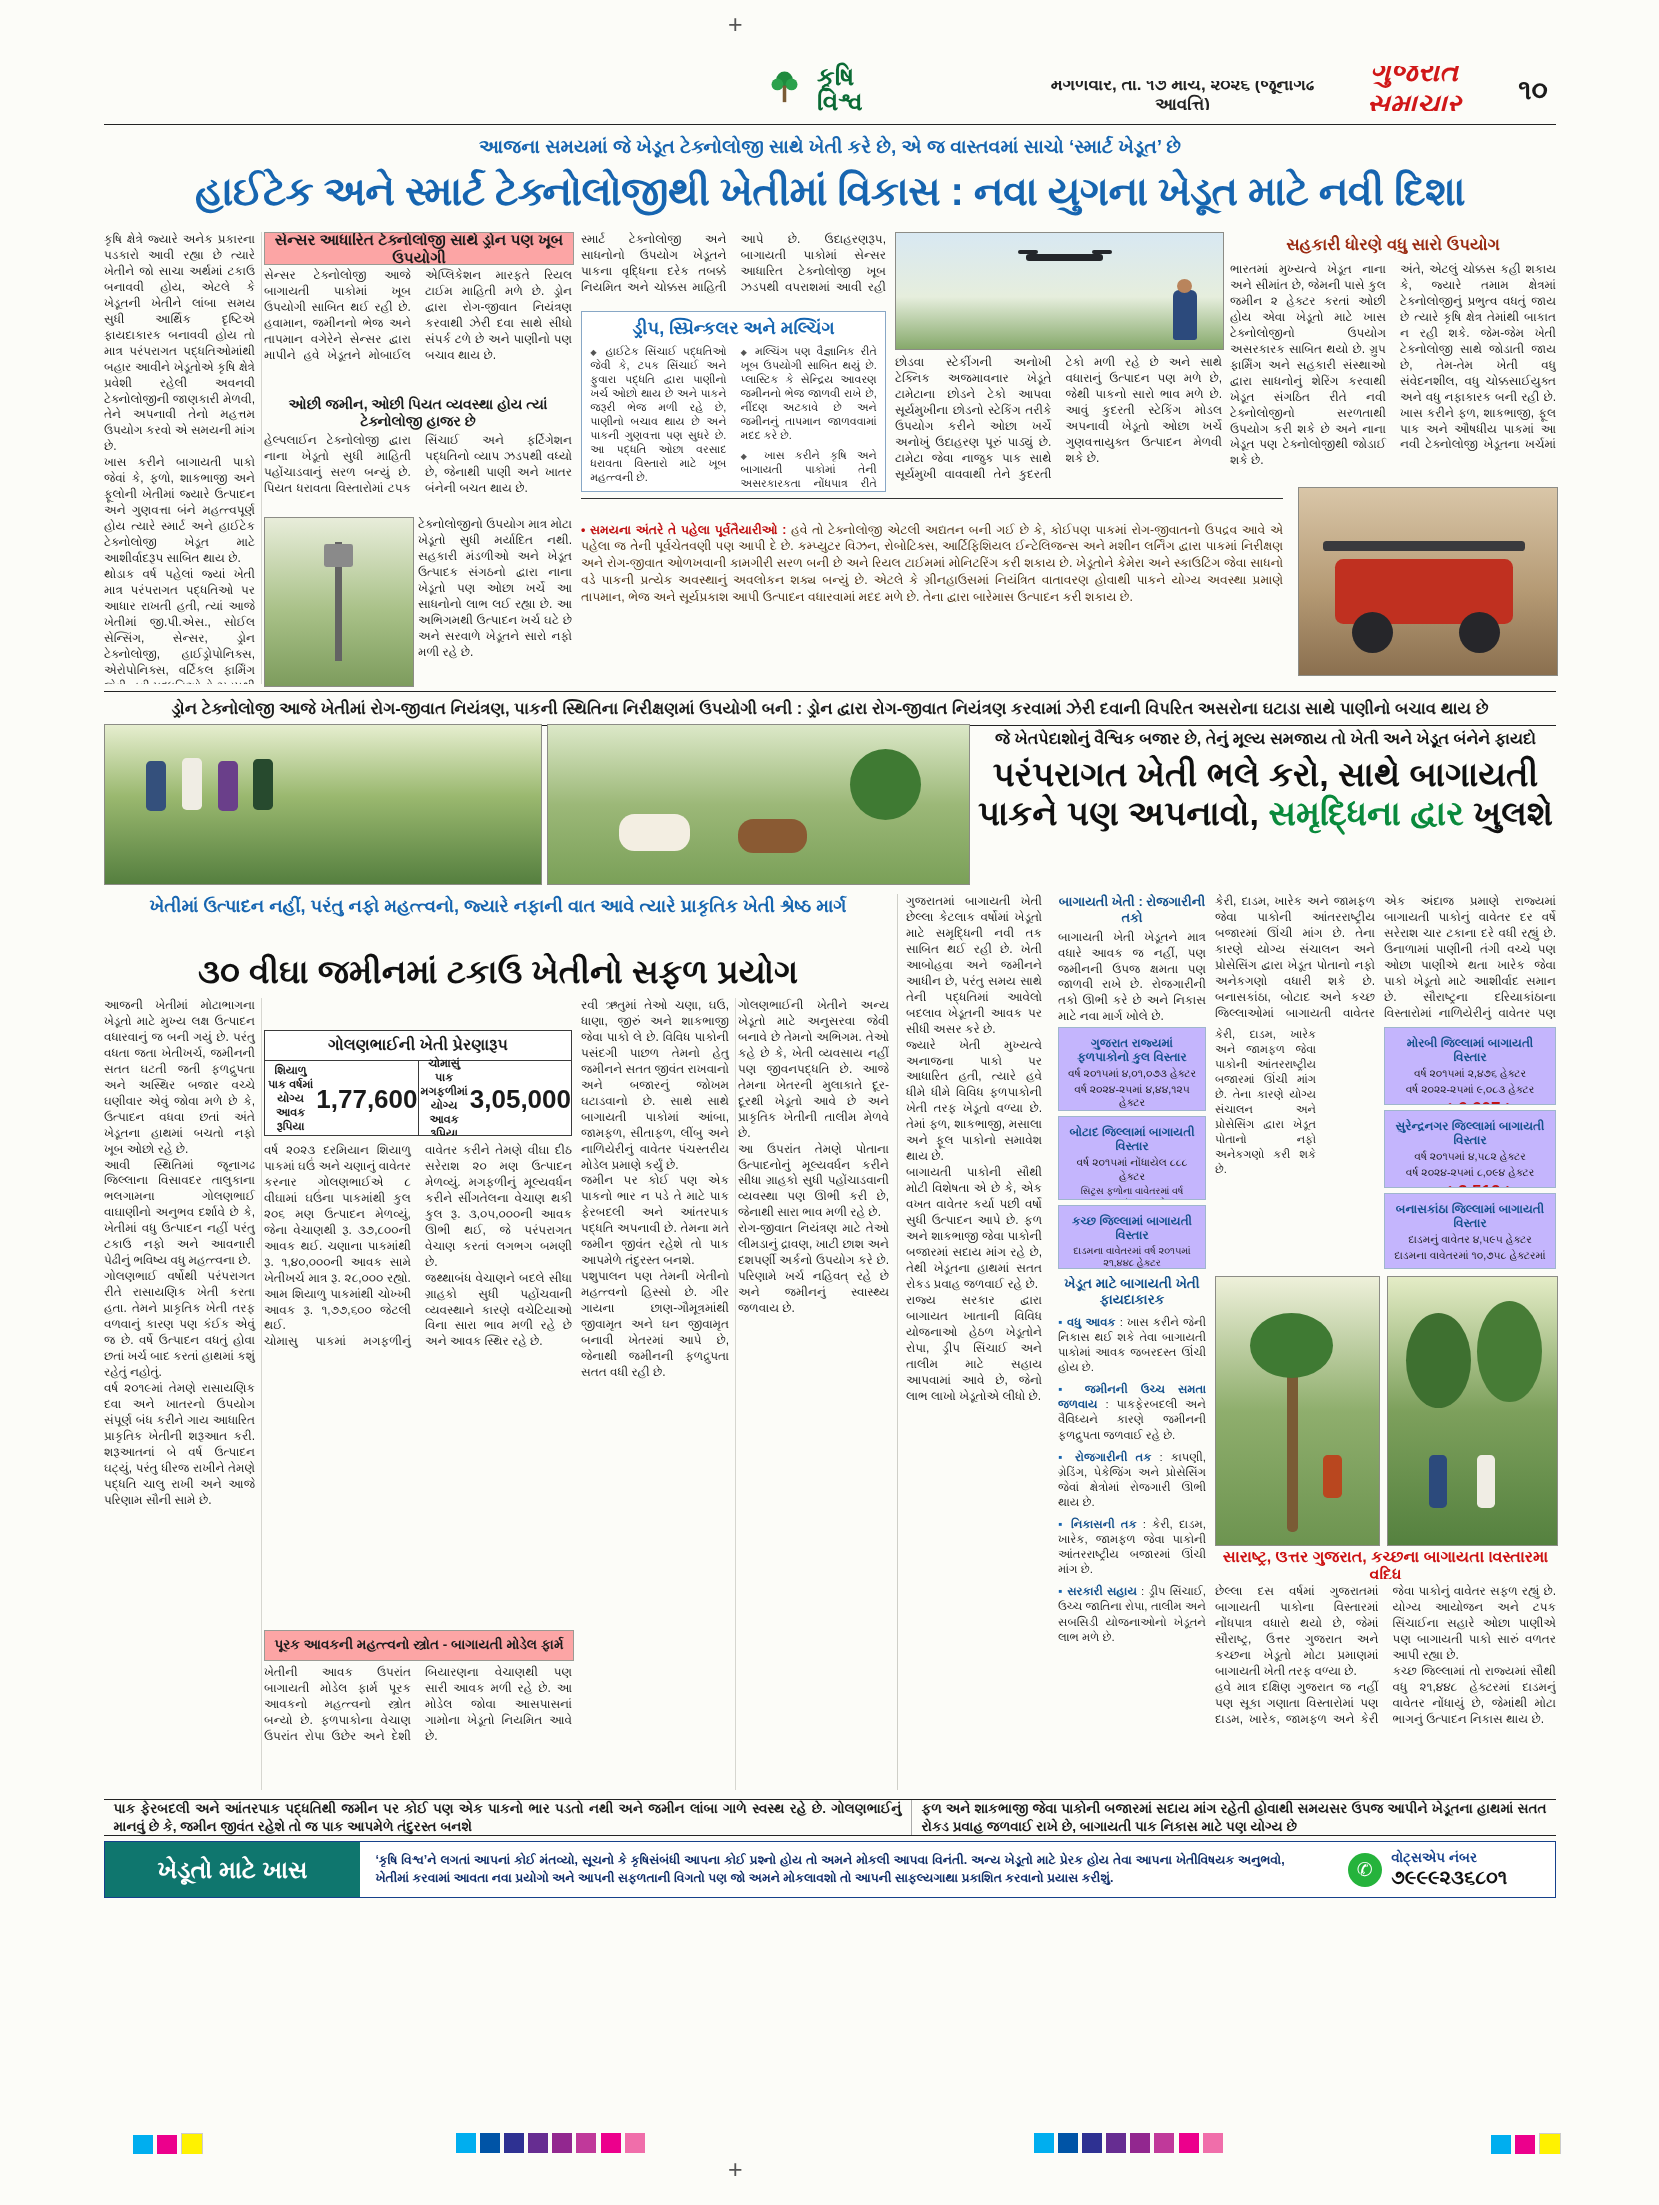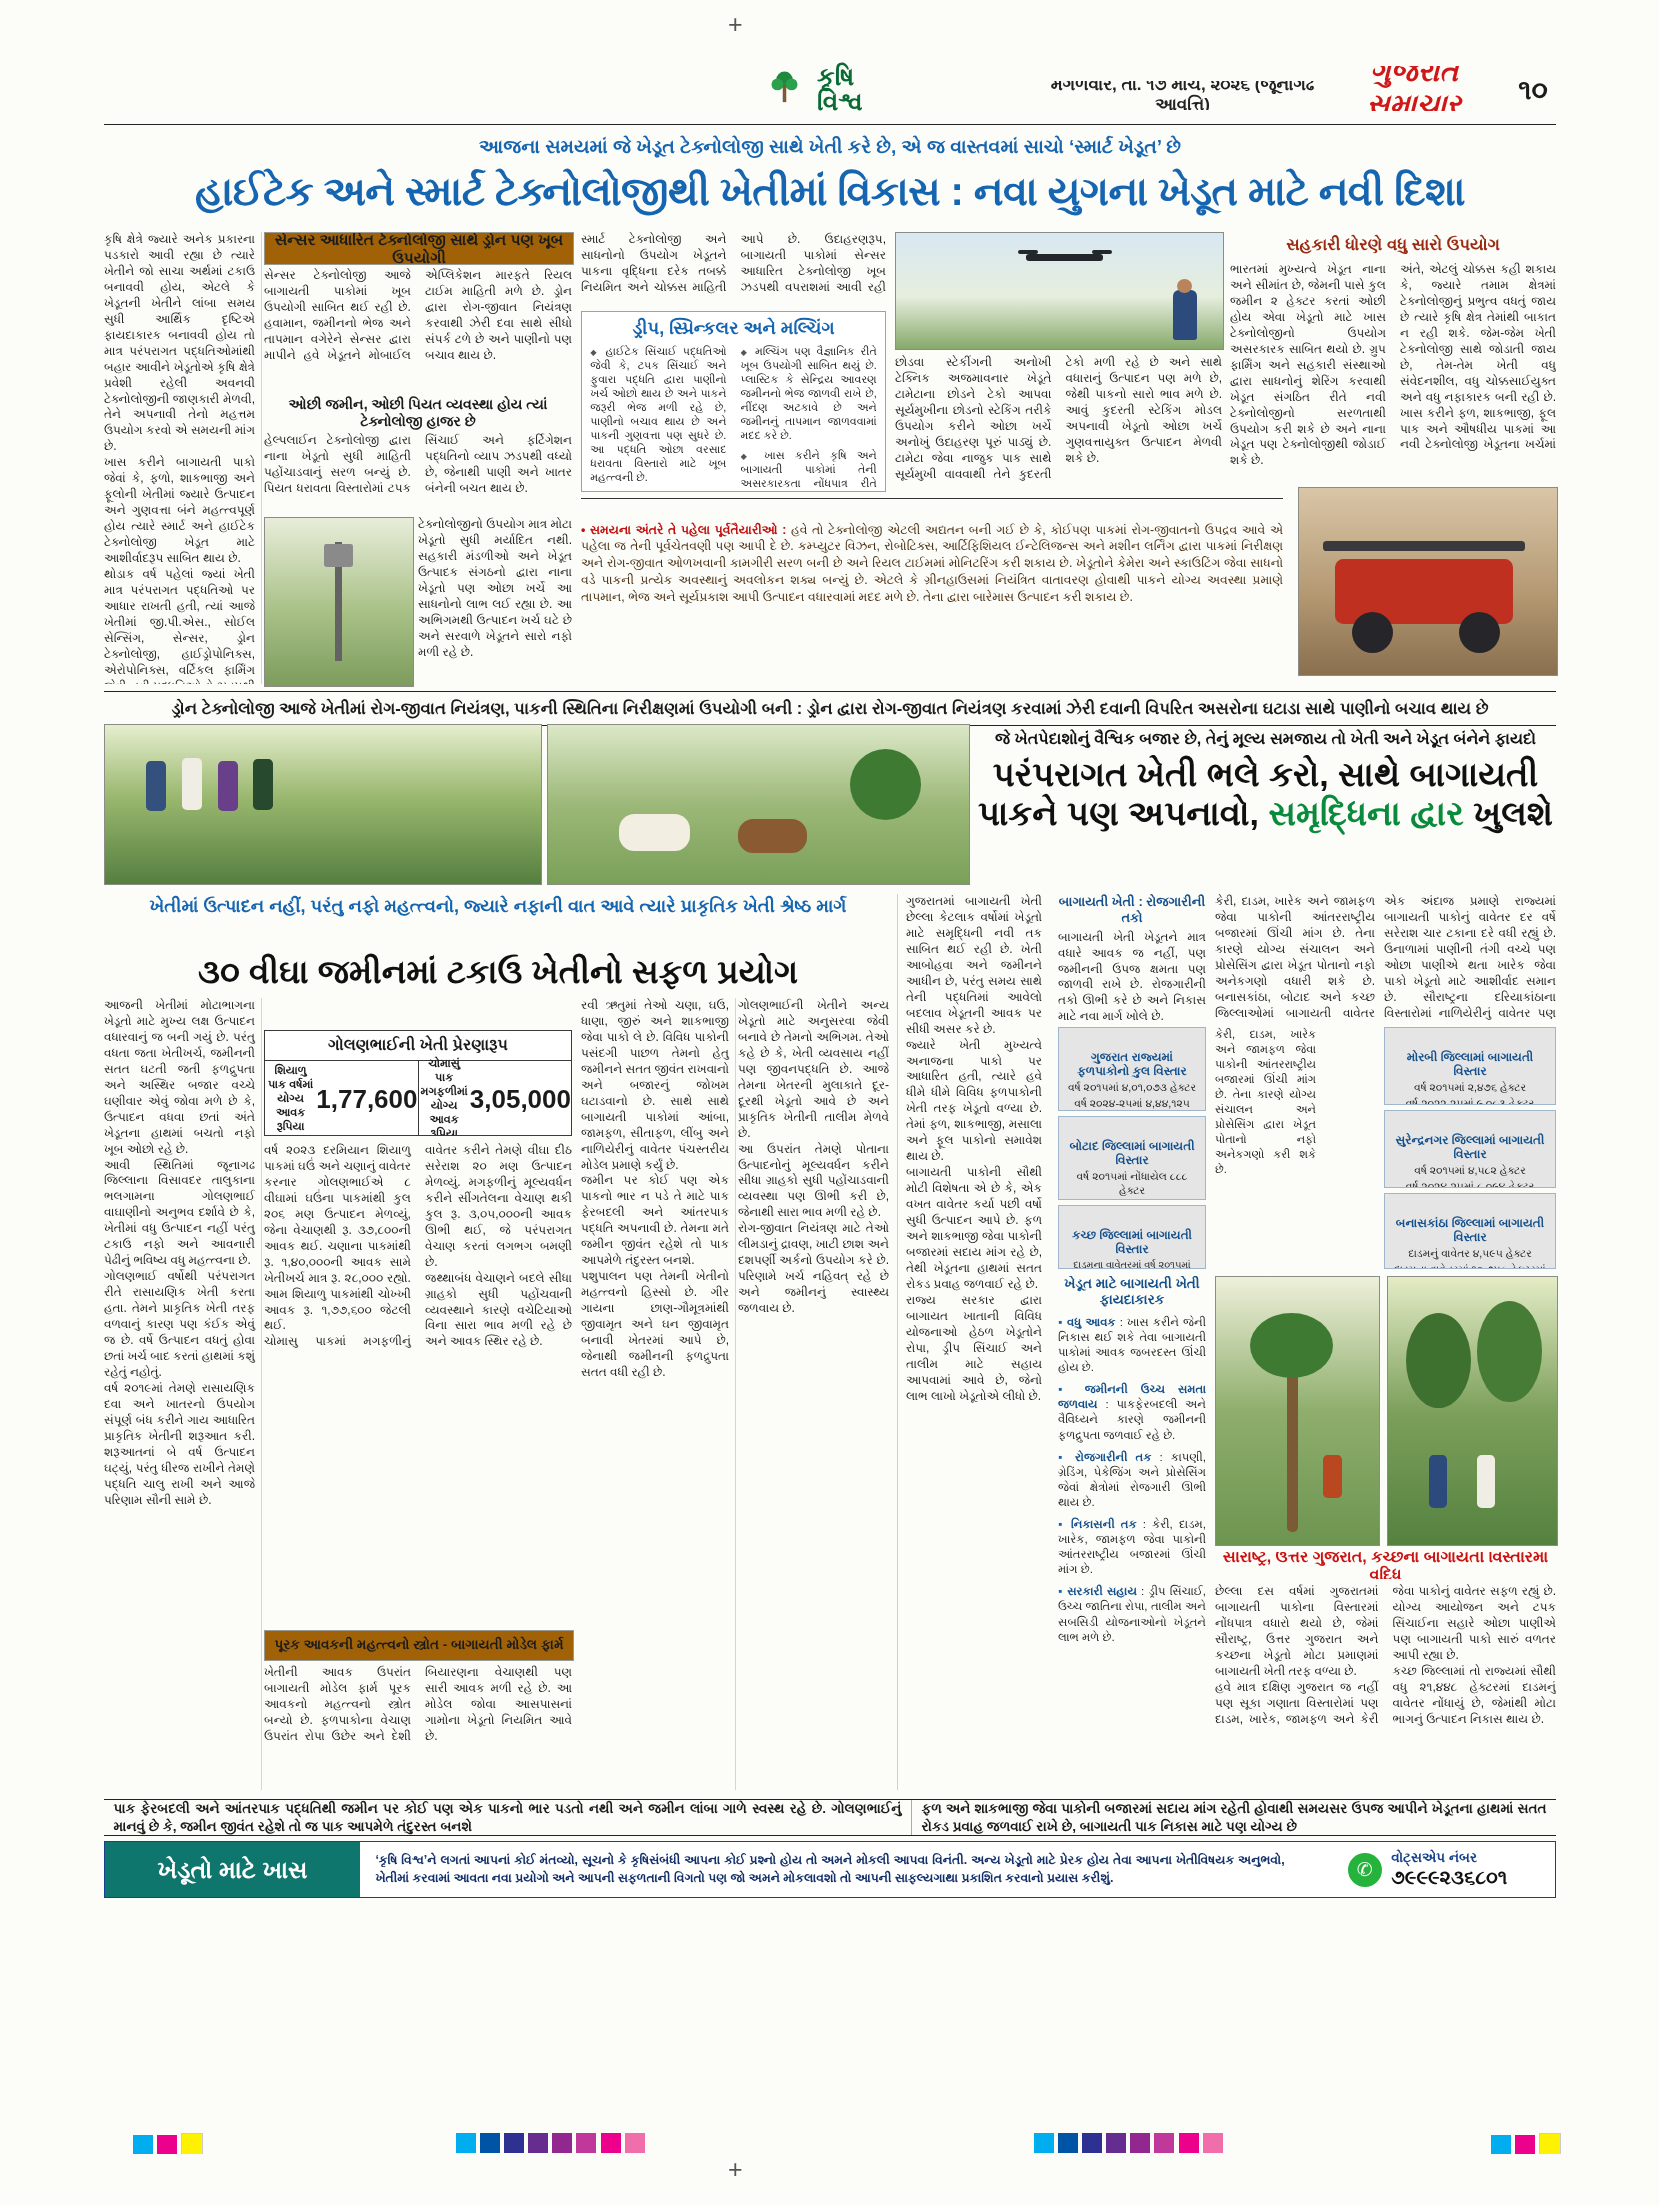--- a/index.html
+++ b/index.html
@@ -4,21 +4,21 @@
 <style>
   html,body{margin:0;padding:0;background:#e8e8e4}
   .page{position:relative;width:1660px;height:2205px;background:#fcfcf8;
         font-family:"Liberation Sans","DejaVu Sans",sans-serif;color: #1b1b1b;overflow:hidden}
   .abs{position:absolute;overflow:hidden}
   .bt{font-size:12px;line-height:1.33;text-align:justify;white-space:pre-line}
   .c2{column-count:2;column-gap:14.2px}
   .center{display:flex;align-items:center;justify-content:center;text-align:center}
   .nowrap{white-space:nowrap}
   .vrule{border-right:0.6px solid #d6d6d0}
-  .box-head{background:#a16207;border:0.6px solid #9a9a94;font-weight:700}
+  .box-head{background:#fca5a5;border:0.6px solid #9a9a94;font-weight:700}
   .crop{font-size:25px;color:#555;font-weight:400}
   .rule{border-top:1.8px solid #232323}
   .kicker{font-weight:700;color:#1665b0}
   .photo{border:0.6px solid #8c8c86}
   
   .logo-txt{color:#0b6b35;font-weight:800;font-size:25px;line-height:1}
   .dateline{font-size:17px;font-weight:700;color:#222}
   .paper{font-family:"Liberation Serif","DejaVu Serif",serif;font-style:italic;font-weight:700;
          color:#d01818;font-size:28.5px}
   .pageno{font-size:27px;font-weight:800}
@@ -42,21 +42,21 @@
   .sec-head-red{color:#9a2b12;font-weight:800;font-size:16.6px}
   
   .inc{border:1.2px solid #3a3a3a;background:#fff}
   .inc-t{border-bottom:1.2px solid #3a3a3a;font-weight:800;font-size:16px;height:28.5px}
   .inc-cells{display:flex;height:75px}
   .inc-cell{flex:1;display:flex;flex-direction:row;align-items:center;justify-content:center}
   .inc-cell + .inc-cell{border-left:1.2px solid #3a3a3a}
   .inc-l{font-size:11.3px;font-weight:700;text-align:center;white-space:pre-line;line-height:1.25}
   .inc-v{font-size:26px;font-weight:800;margin-top:3.6px}
   
-  .db{background:#e5e5e5;border:0.6px solid #9fb6cd;padding:22px 6px;text-align:center}
+  .db{background:#c4b5fd;border:0.6px solid #9fb6cd;padding:8px 6px;text-align:center}
   .db-t{color:#14508c;font-weight:800;font-size:12px;line-height:1.2}
   .db-l{font-size:10.7px;line-height:1.25;margin-top:2.4px}
   .db-tot{margin-top:3px;font-weight:800;color:#c11212;font-size:12px}
   .db-tot .num{font-size:17px}
   
   .ben-t{color:#14508c;font-weight:800;font-size:13.6px;text-align:center;margin-bottom:6px}
   .ben{font-size:11.6px;line-height:1.3;text-align:justify;margin-bottom:7.1px}
   .ben::before{content:"▪ ";color:#1665b0}
   .ben .bl{font-weight:800;color:#14508c}
   .emp-t{display:block;color:#14508c;font-weight:800;font-size:13px;margin-bottom:3.6px;text-align:center}

